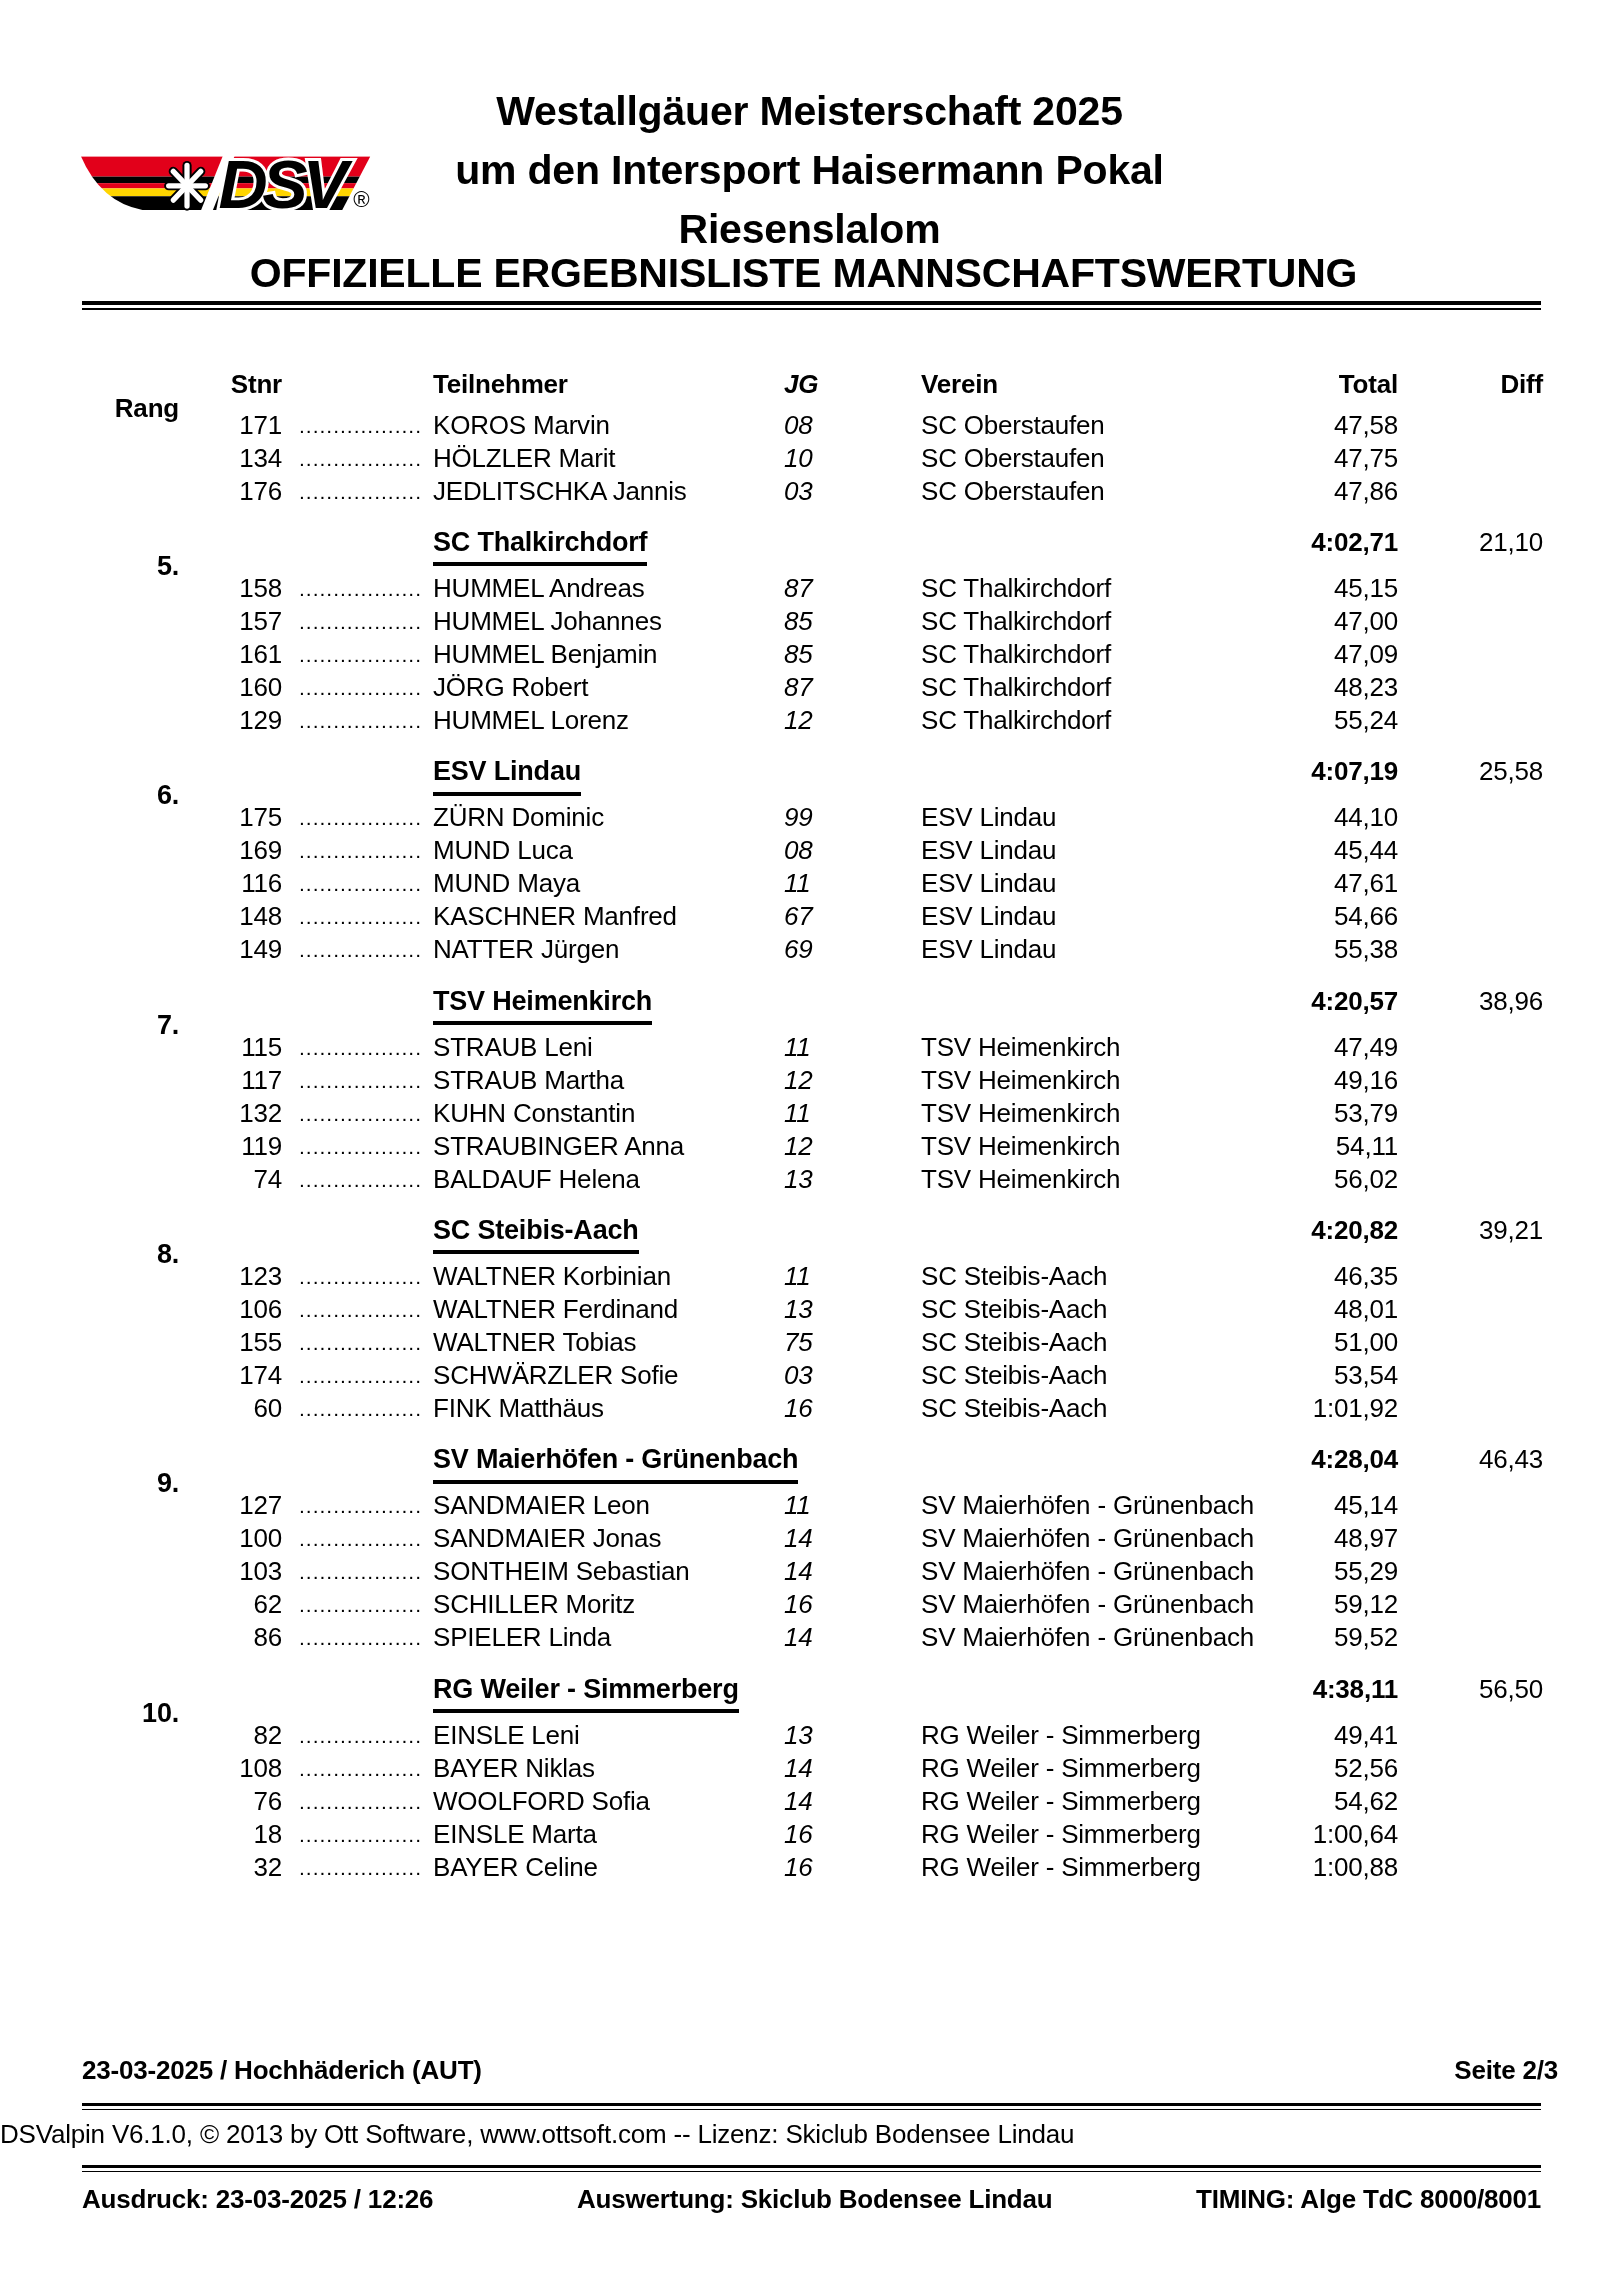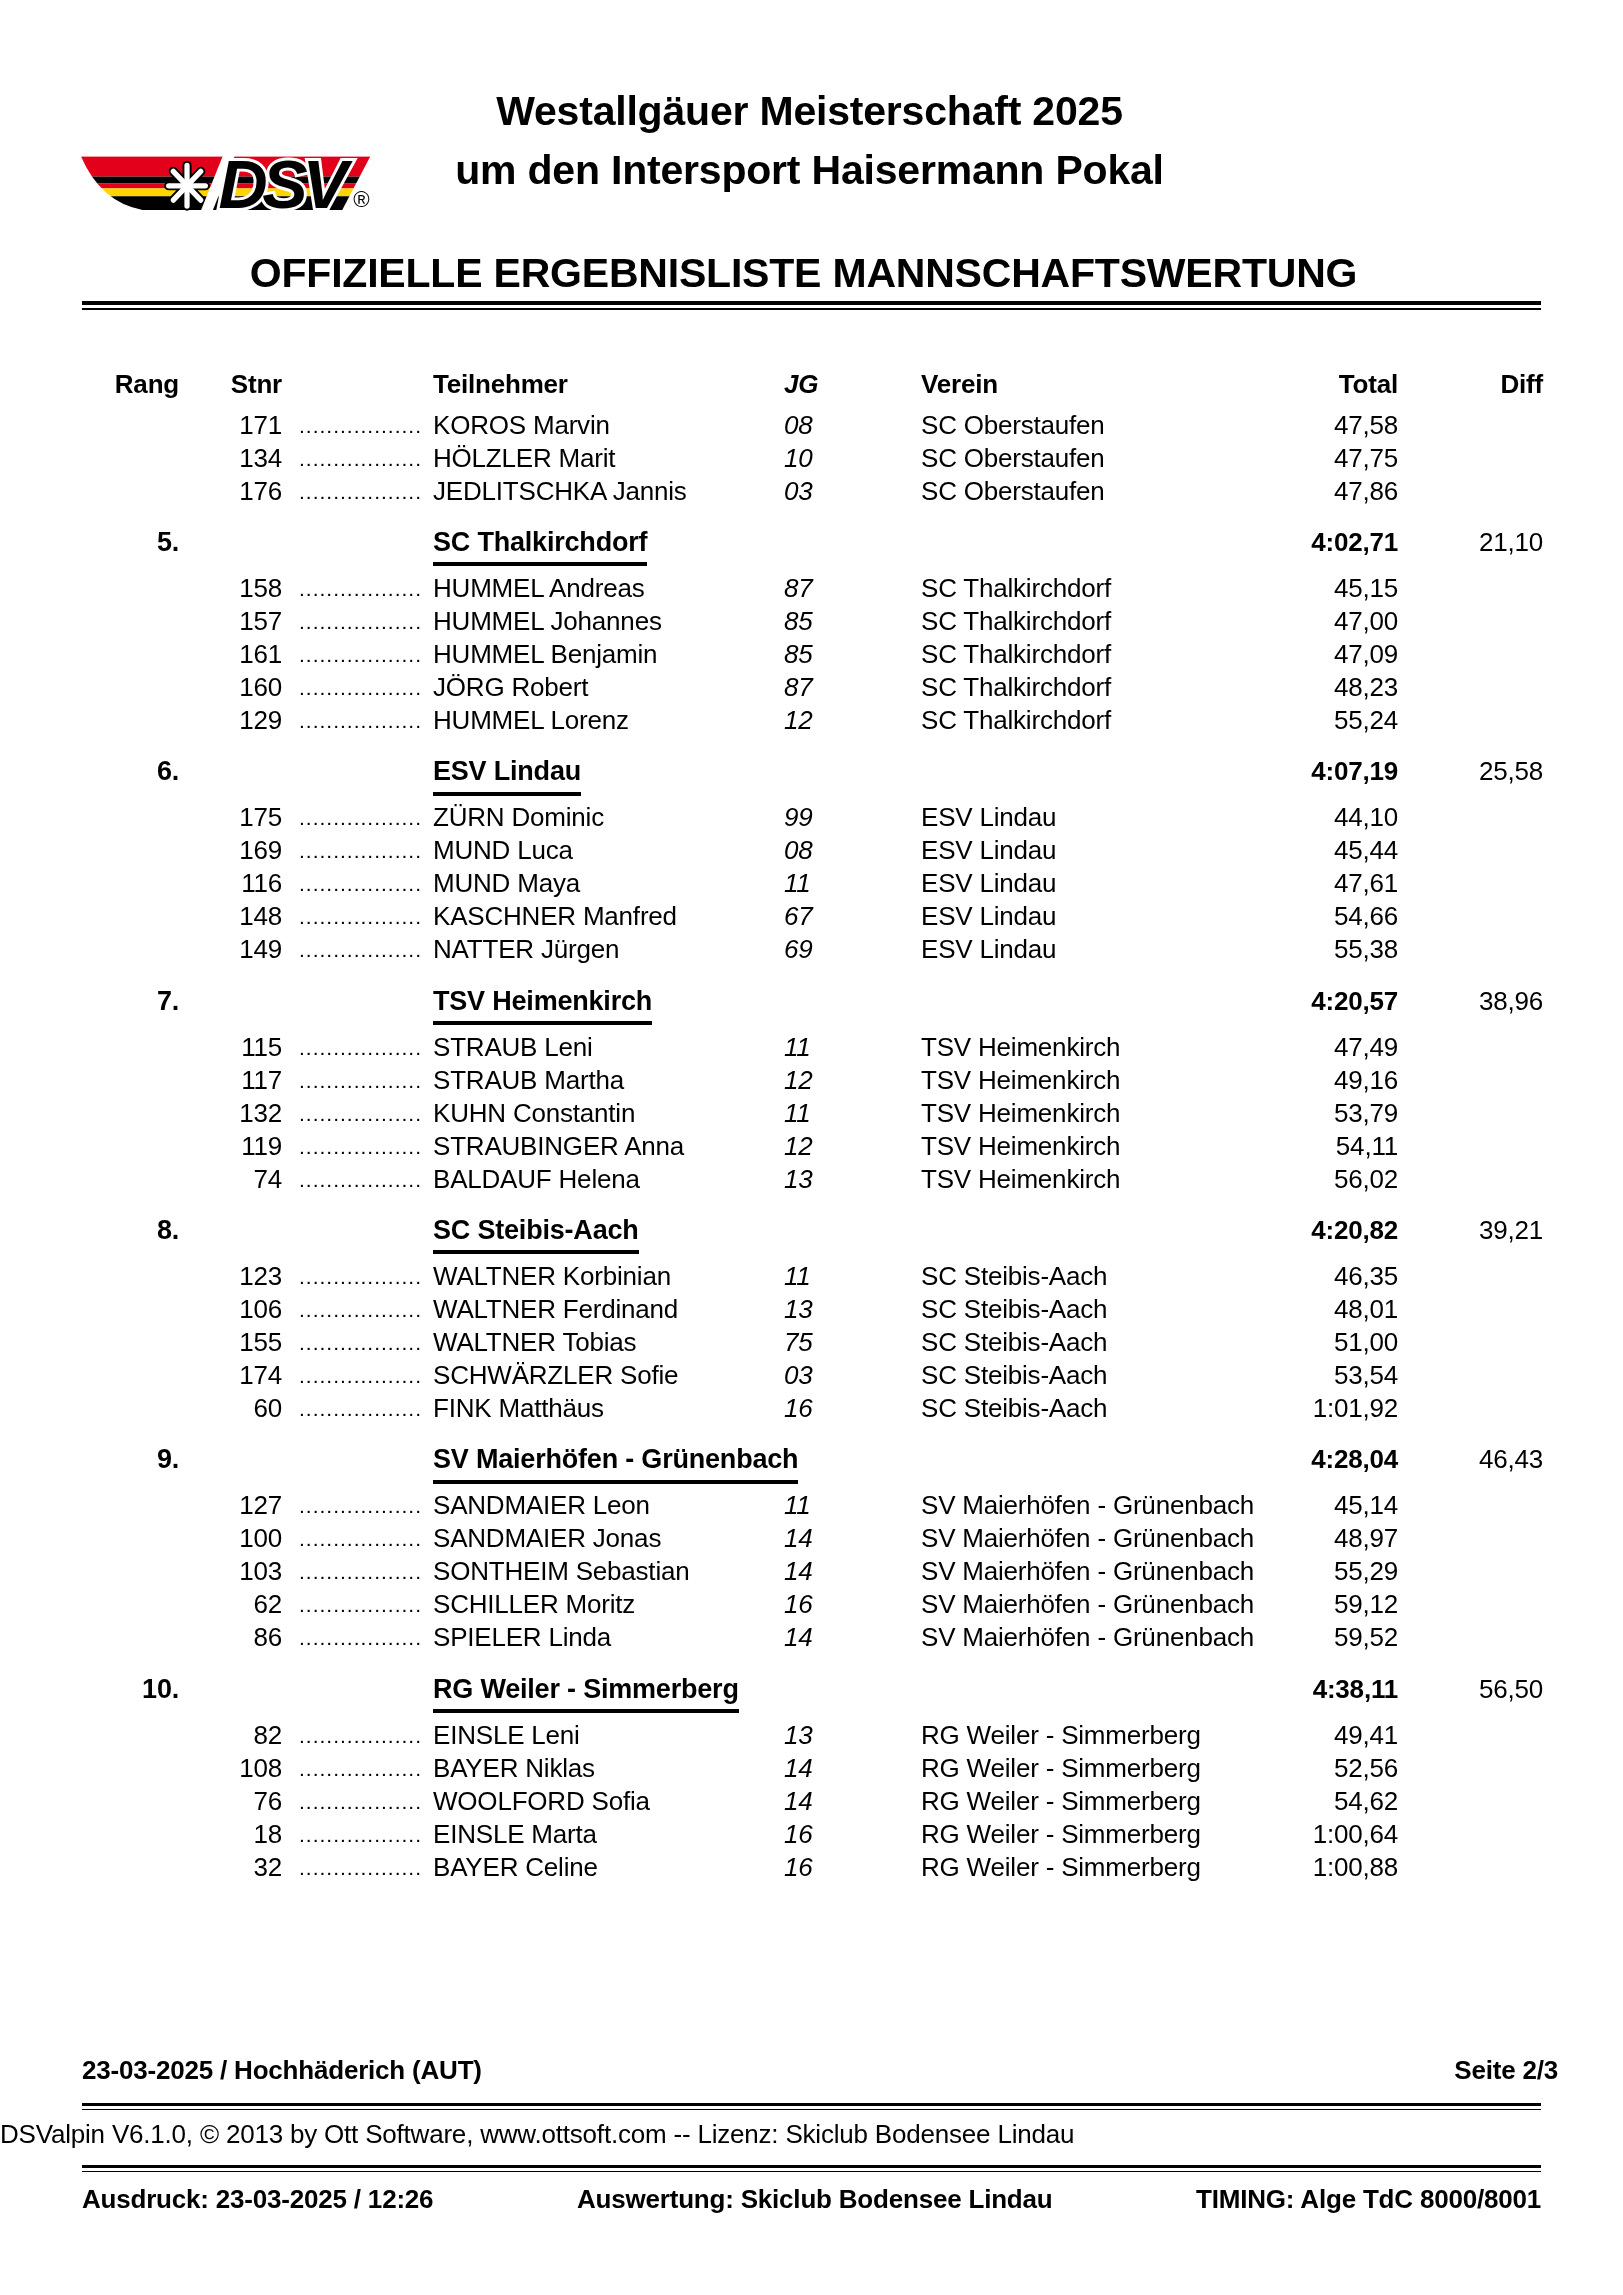--- a/index.html
+++ b/index.html
@@ -16,21 +16,21 @@
           font-weight:bold;font-size:41px;line-height:44px;}
   .rule{position:absolute;left:82px;right:82px;height:3.3px;
         border-top:4.6px solid #000;border-bottom:2px solid #000;}
   #rule1{top:301px;}
   #rule2{top:2103px;border-top-width:3.3px;border-bottom-width:1.3px;}
   #rule3{top:2165px;border-top-width:3.3px;border-bottom-width:1.3px;}
   
   .table{position:absolute;left:82px;top:368px;width:1459px;}
   .row{display:flex;height:33px;line-height:33px;font-size:26px;white-space:nowrap;}
   .c{flex:0 0 auto;}
-  .col-rank  {width:97px;text-align:right;}
+  .col-rank  {width:97px;text-align:right;margin-top:24px;}
   .col-stnr  {width:103px;text-align:right;}
   .col-dots  {width:151px;text-align:left;padding-left:17px;box-sizing:border-box;
               font-size:21px;letter-spacing:1px;}
   .col-name  {width:351px;}
   .col-jg    {width:137px;font-style:italic;}
   .col-verein{width:327px;}
   .col-total {width:150px;text-align:right;}
   .col-diff  {width:145px;text-align:right;}
   .thead{font-weight:bold;margin-bottom:7.9px;}
   .team{margin-top:18.3px;}
@@ -82,20 +82,21 @@
       </g>
       <polygon points="224,4 242,4 206,94 188,94" fill="#ffffff"></polygon>
       <text x="216" y="87" font-family="Liberation Sans, sans-serif" font-size="104" font-style="italic" font-weight="bold" letter-spacing="-8" fill="#000" stroke="#fff" stroke-width="9" paint-order="stroke">DSV</text>
       <text x="422" y="86" font-family="Liberation Sans, sans-serif" font-size="34" fill="#000" stroke="#fff" stroke-width="6" paint-order="stroke">®</text>
     </svg>
   </div>
 
   <div class="titles">
     <div>Westallgäuer Meisterschaft 2025</div>
     <div>um den Intersport Haisermann Pokal</div>
+    <div>Riesenslalom</div>
   </div>
   <div class="subtitle">OFFIZIELLE ERGEBNISLISTE MANNSCHAFTSWERTUNG</div>
 
   <div class="rule" id="rule1"></div>
 
   <div class="table">
     <div class="row thead">
       <span class="c col-rank">Rang</span>
       <span class="c col-stnr">Stnr</span>
       <span class="c col-dots"></span>

